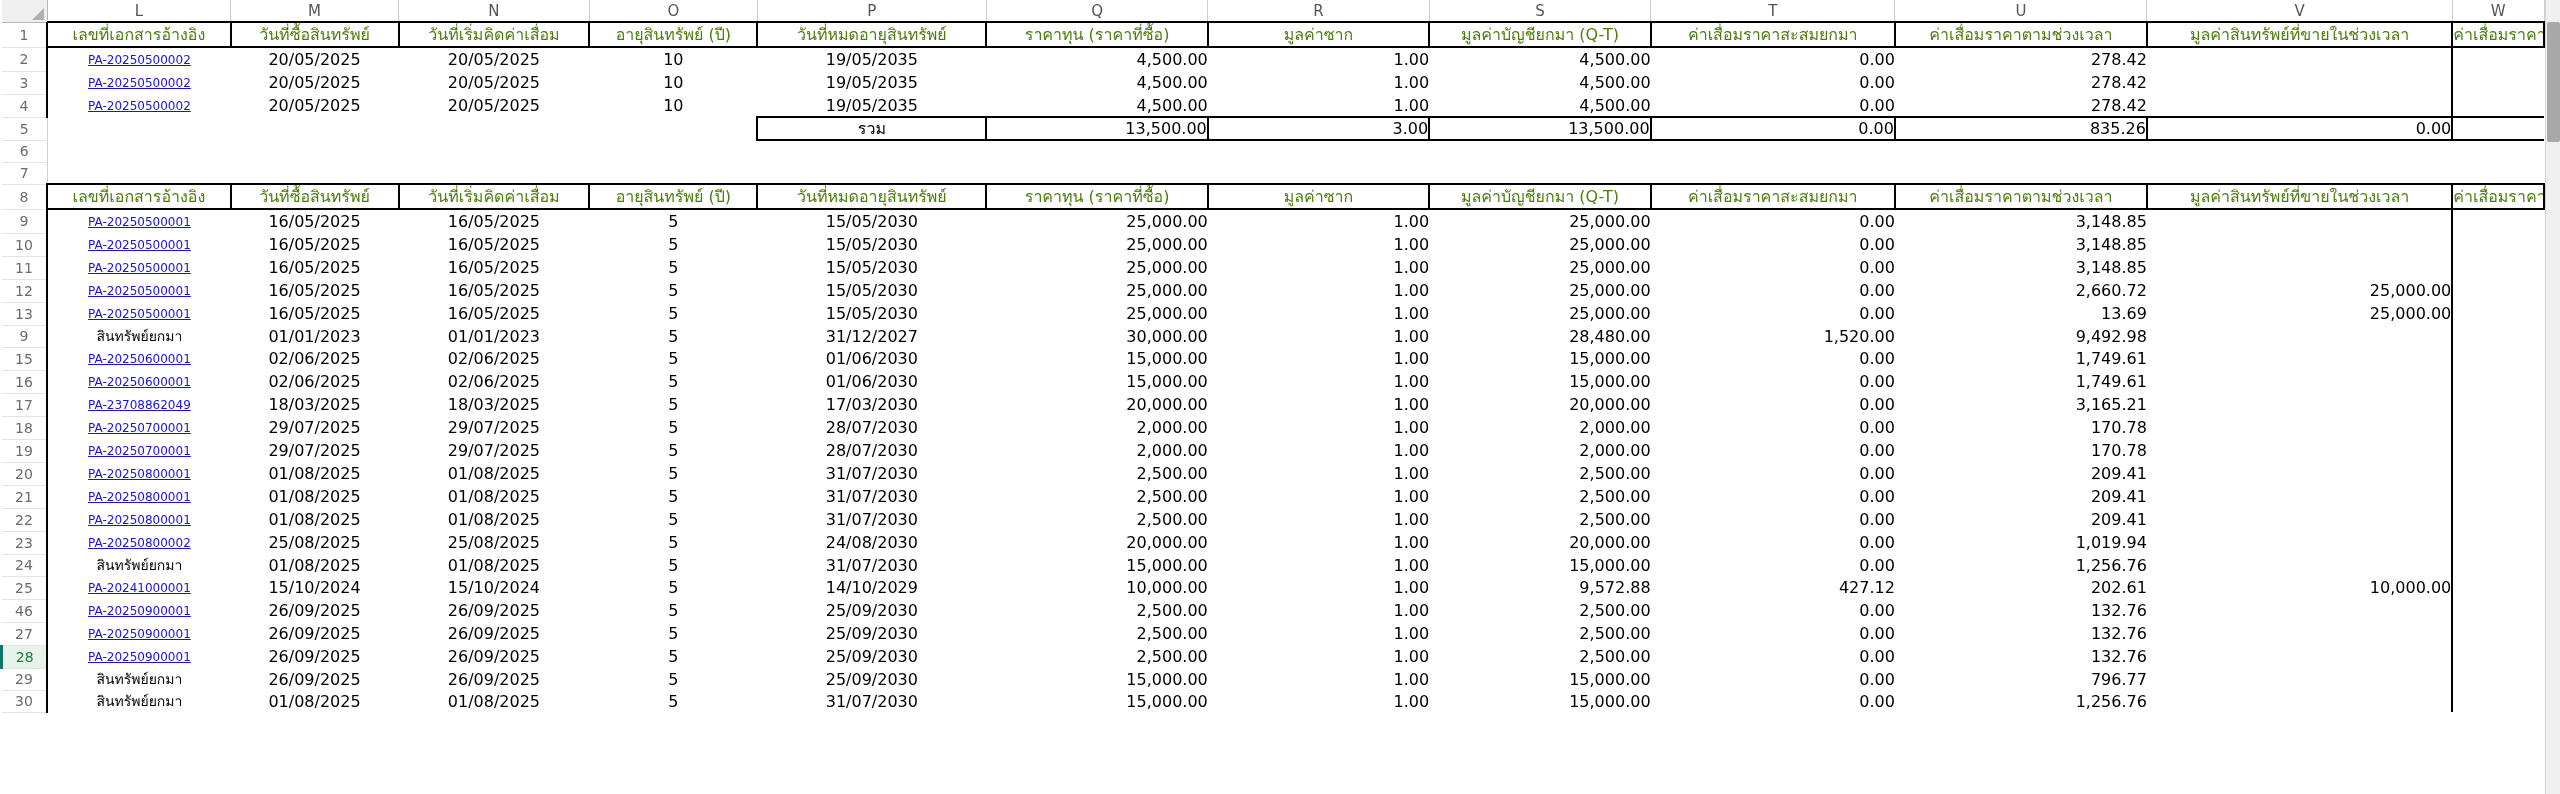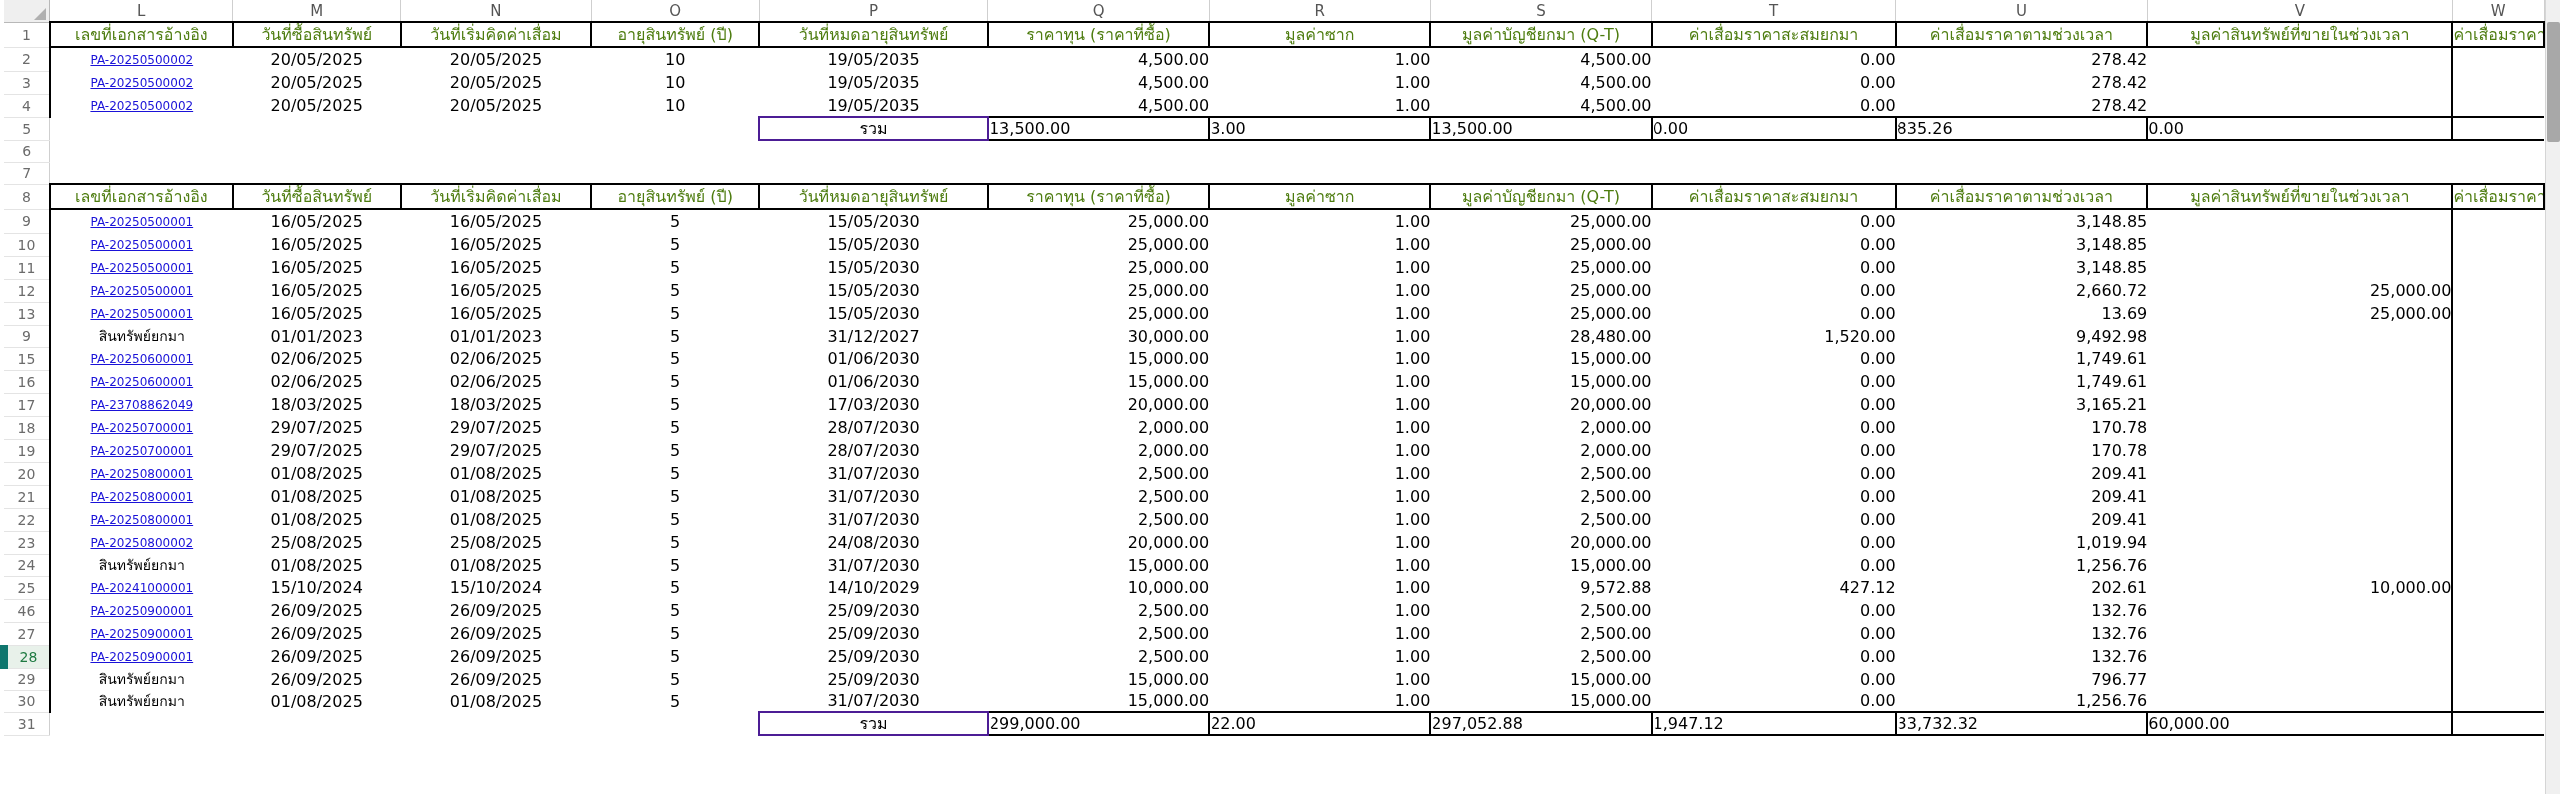--- a/index.html
+++ b/index.html
@@ -62,21 +62,21 @@
   td.rownum {
     width: 30px;
     background: #f4f4f4;
     border-right: 1px solid #cfcfcf;
     border-bottom: 1px solid #e4e4e4;
     text-align: center;
     font-size: 14px;
     color: #6b6b6b;
   }
   td.rownum.sel {
-    border-left: 8px solid #0f766e;
+    border-left: 3px solid #0f766e;
     color: #1f7a42;
     background: #e8f1ea;
   }
 
   
   td.cell {
     height: 22px;
     line-height: 21px;
     font-size: 16px;
     color: #000000;
@@ -100,32 +100,31 @@
     border-bottom: 2px solid #000000;
     border-left: 2px solid #000000;
     border-right: 2px solid #000000;
     padding: 0 3px;
   }
   td.total-lbl {
     background: #d9d9d9;
     font-weight: bold;
     text-align: center;
     font-size: 16px;
-    border: 2px solid #4c1d95;
+    border: 2px solid #000000;
   }
   td.total-num {
     font-weight: bold;
-    text-align: left;
+    text-align: right;
     font-size: 16px;
     border-top: 2px solid #000000;
     border-bottom: 2px solid #000000;
     border-left: 2px solid #000000;
     border-right: 2px solid #000000;
     padding: 0 5px;
-    border-radius: 11px;
   }
   td.total-blank {
     border-top: 2px solid #000000;
     border-bottom: 2px solid #000000;
   }
 
   a.doclink {
     color: #1a12d8;
     text-decoration: underline;
     font-size: 12px;
@@ -636,34 +635,19 @@
           <td class="cell ctr"><span>5</span></td>
           <td class="cell ctr"><span>31/07/2030</span></td>
           <td class="cell num"><span>15,000.00</span></td>
           <td class="cell num"><span>1.00</span></td>
           <td class="cell num"><span>15,000.00</span></td>
           <td class="cell num"><span>0.00</span></td>
           <td class="cell num"><span>1,256.76</span></td>
           <td class="cell num br"><span></span></td>
           <td class="cell num"></td>
         </tr>
-        <tr>
-          <td class="rownum">31</td>
-          <td class="cell"></td>
-          <td class="cell"></td>
-          <td class="cell"></td>
-          <td class="cell"></td>
-          <td class="cell total-lbl">รวม</td>
-          <td class="cell total-num">299,000.00</td>
-          <td class="cell total-num">22.00</td>
-          <td class="cell total-num">297,052.88</td>
-          <td class="cell total-num">1,947.12</td>
-          <td class="cell total-num">33,732.32</td>
-          <td class="cell total-num">60,000.00</td>
-          <td class="cell total-blank"></td>
-        </tr>
       </tbody>
   </table>
 
   <div id="vscroll">
     <div class="thumb"></div>
   </div>
 </div>
 
 </body></html>

